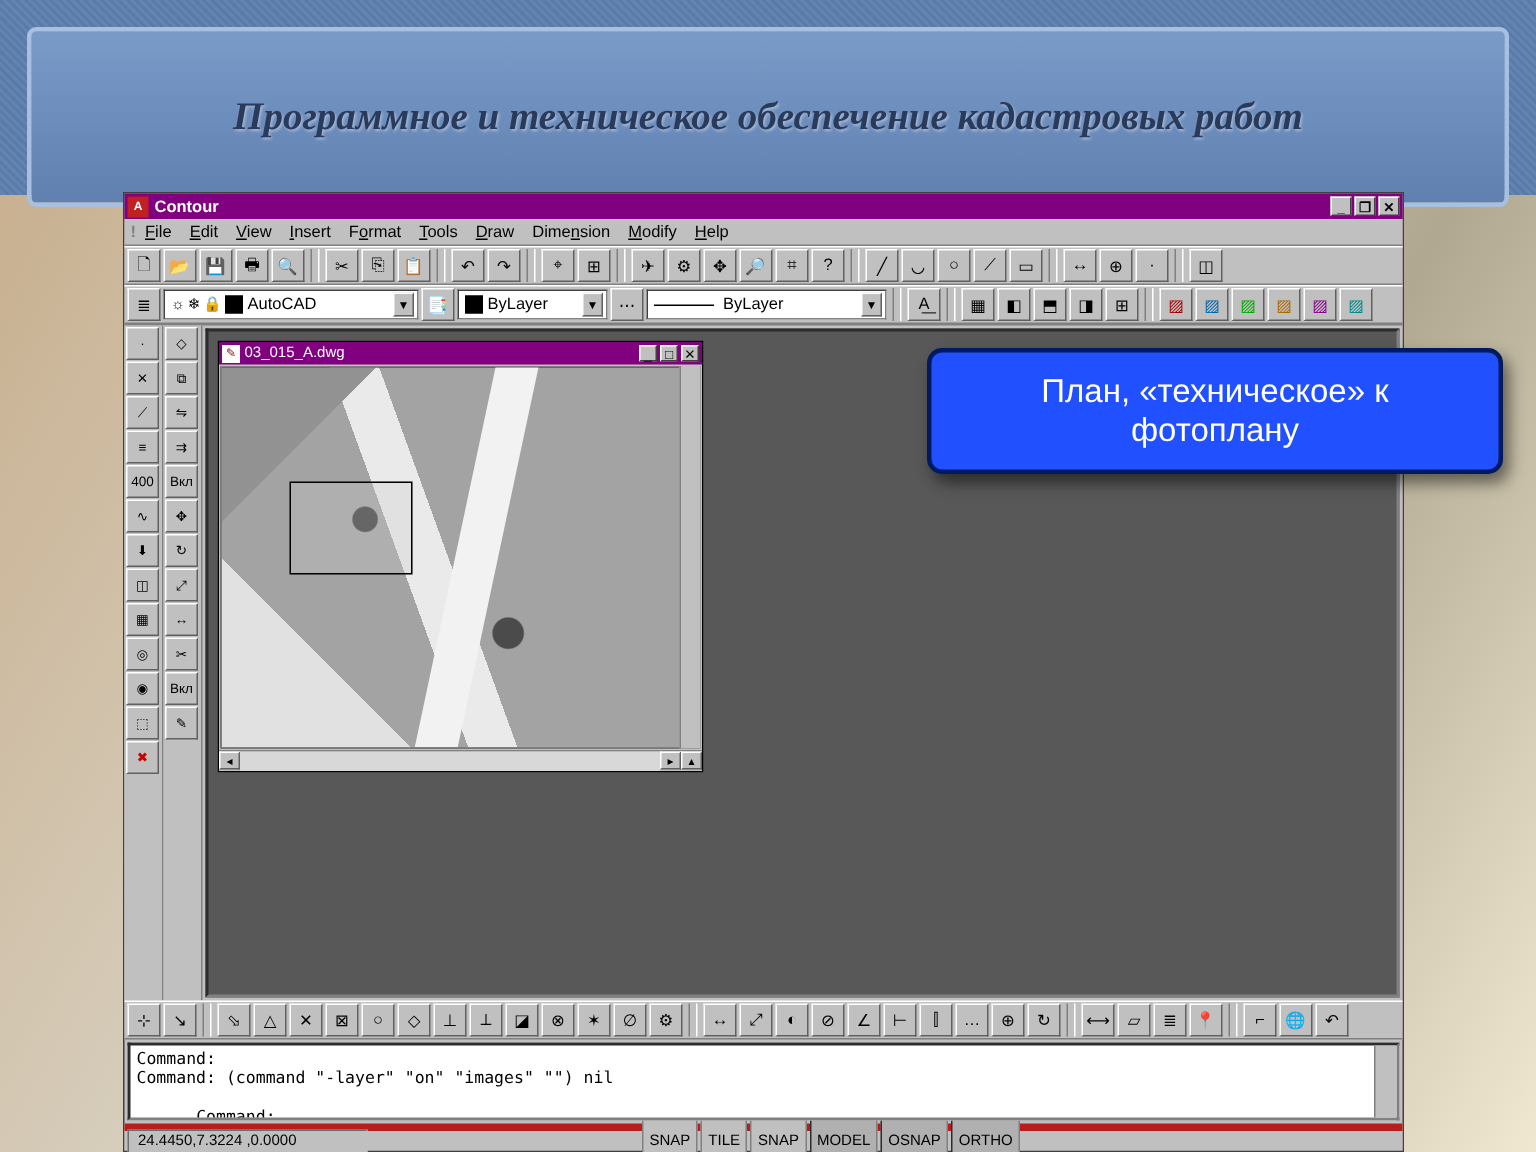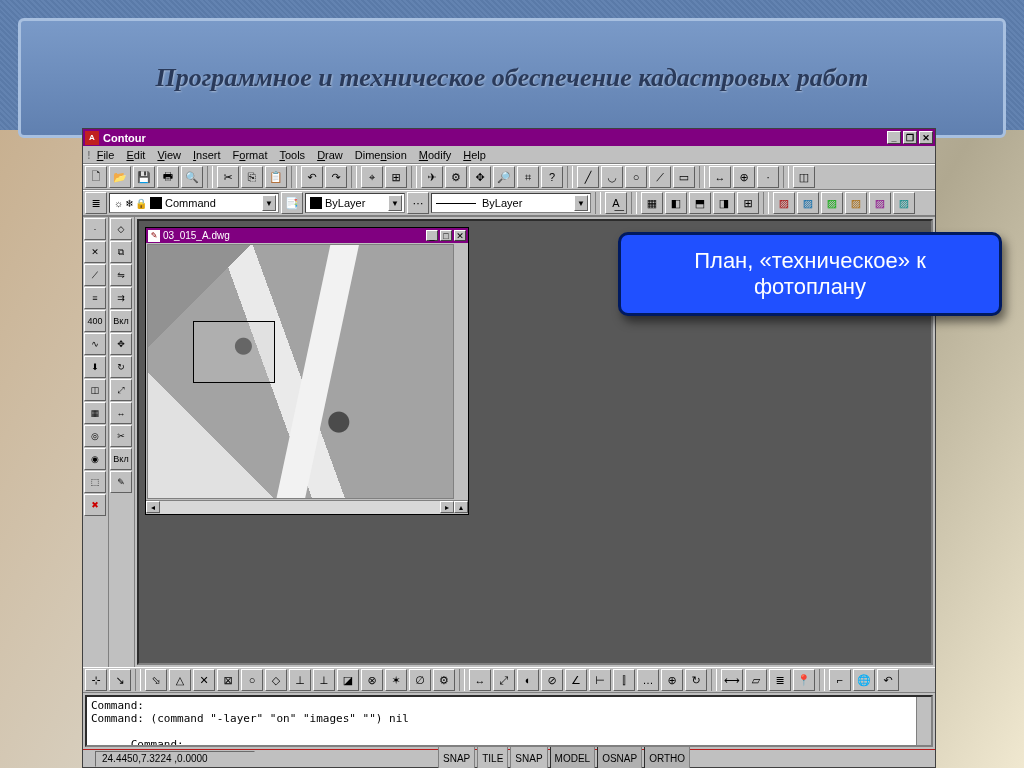--- a/index.html
+++ b/index.html
@@ -152,22 +152,22 @@
     display:flex; align-items:center; padding:1px 2px; gap:2px;
   }
   .cmdbox {
     height: 52px; background:#fff; border:2px inset #808080; margin:2px;
     font-family: monospace; font-size:11px; color:#000;
     padding: 2px 4px; overflow:hidden; position:relative;
   }
   .cmdbox .line{white-space:pre;}
   .cmd-vscroll{position:absolute;right:0;top:0;bottom:0;width:15px;background:#c0c0c0;border-left:1px solid #808080;}
   .statusbar {
-    height: 18px; background:#c0c0c0; border-top:1px solid #b91c1c;
-    display:flex; align-items:center; font-size:10px; color:#000;padding-left:10px;
+    height: 18px; background:#c0c0c0; border-top:5px solid #b91c1c;
+    display:flex; align-items:center; font-size:10px; color:#000;
   }
   .statusbar .cell{padding:0 6px; border-right:1px solid #808080; height:16px; display:flex;align-items:center;}
   .statusbar .coords{width:160px; border:1px inset #c0c0c0; background:#c0c0c0; margin:0 2px;}
   .statusbar .mode{border:1px solid #808080; background:#c0c0c0; margin:0 1px; padding:0 4px; height:32px; display:flex;align-items:center;}
   .statusbar .mode.active{border:1px inset #808080; background:#b0b0b0;}
 </style>
 </head>
 <body>
 
 <div class="bg-texture"></div>
@@ -243,21 +243,21 @@
     <div class="tbtn">◫</div>
   </div>
 
   <div class="toolbar-row">
     <div class="tbtn">≣</div>
     <div class="combo" style="width:170px">
       <span class="ic">☼</span>
       <span class="ic">❄</span>
       <span class="ic">🔒</span>
       <span class="sw" style="background:#000"></span>
-      <span>Command</span>
+      <span>AutoCAD</span>
       <span style="flex:1"></span>
         <span class="dd">▼</span>
     </div>
     <div class="tbtn">📑</div>
     <div class="combo" style="width:100px">
       <span class="sw" style="background:#000"></span>
       <span>ByLayer</span>
       <span style="flex:1"></span>
         <span class="dd">▼</span>
     </div>

